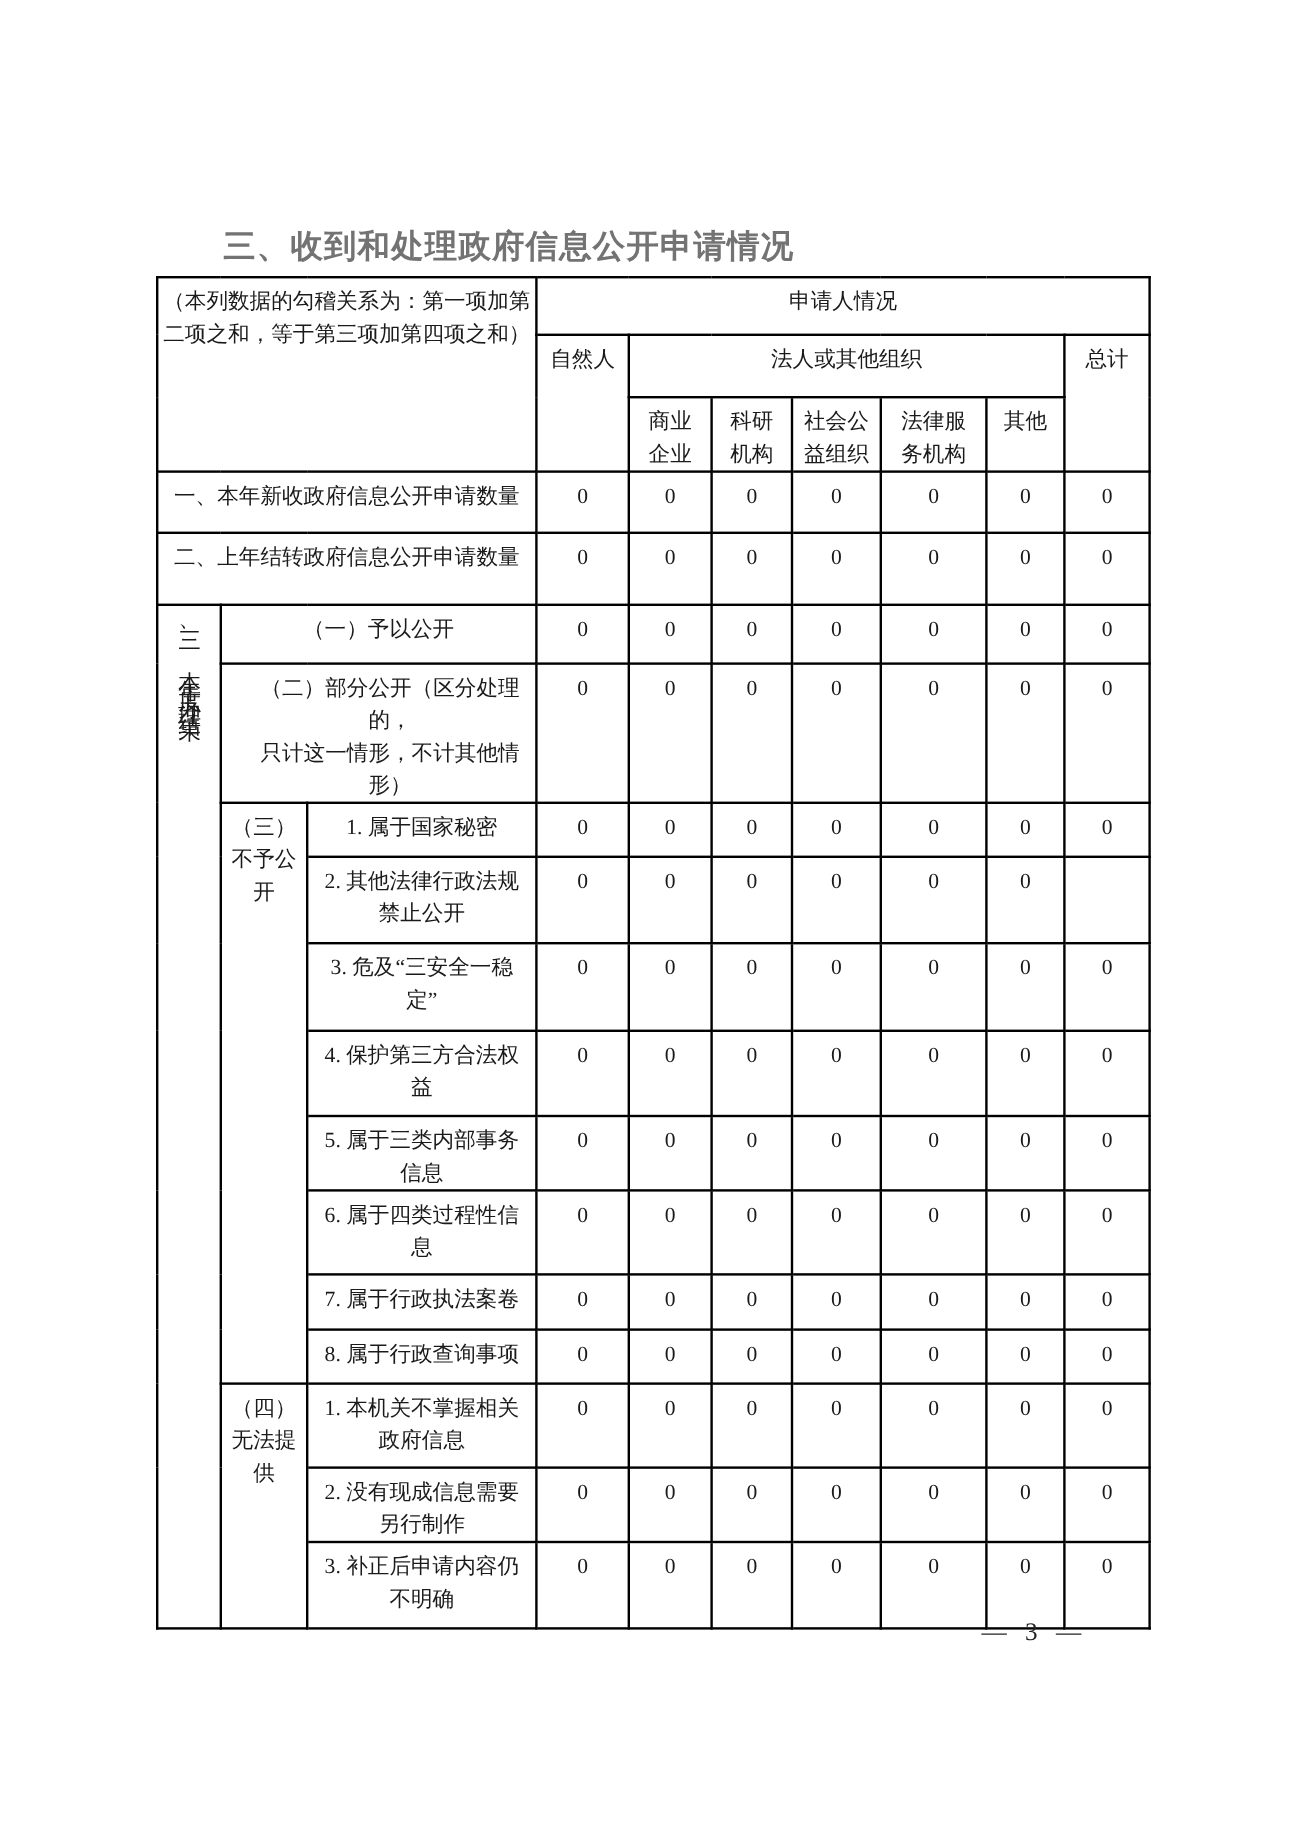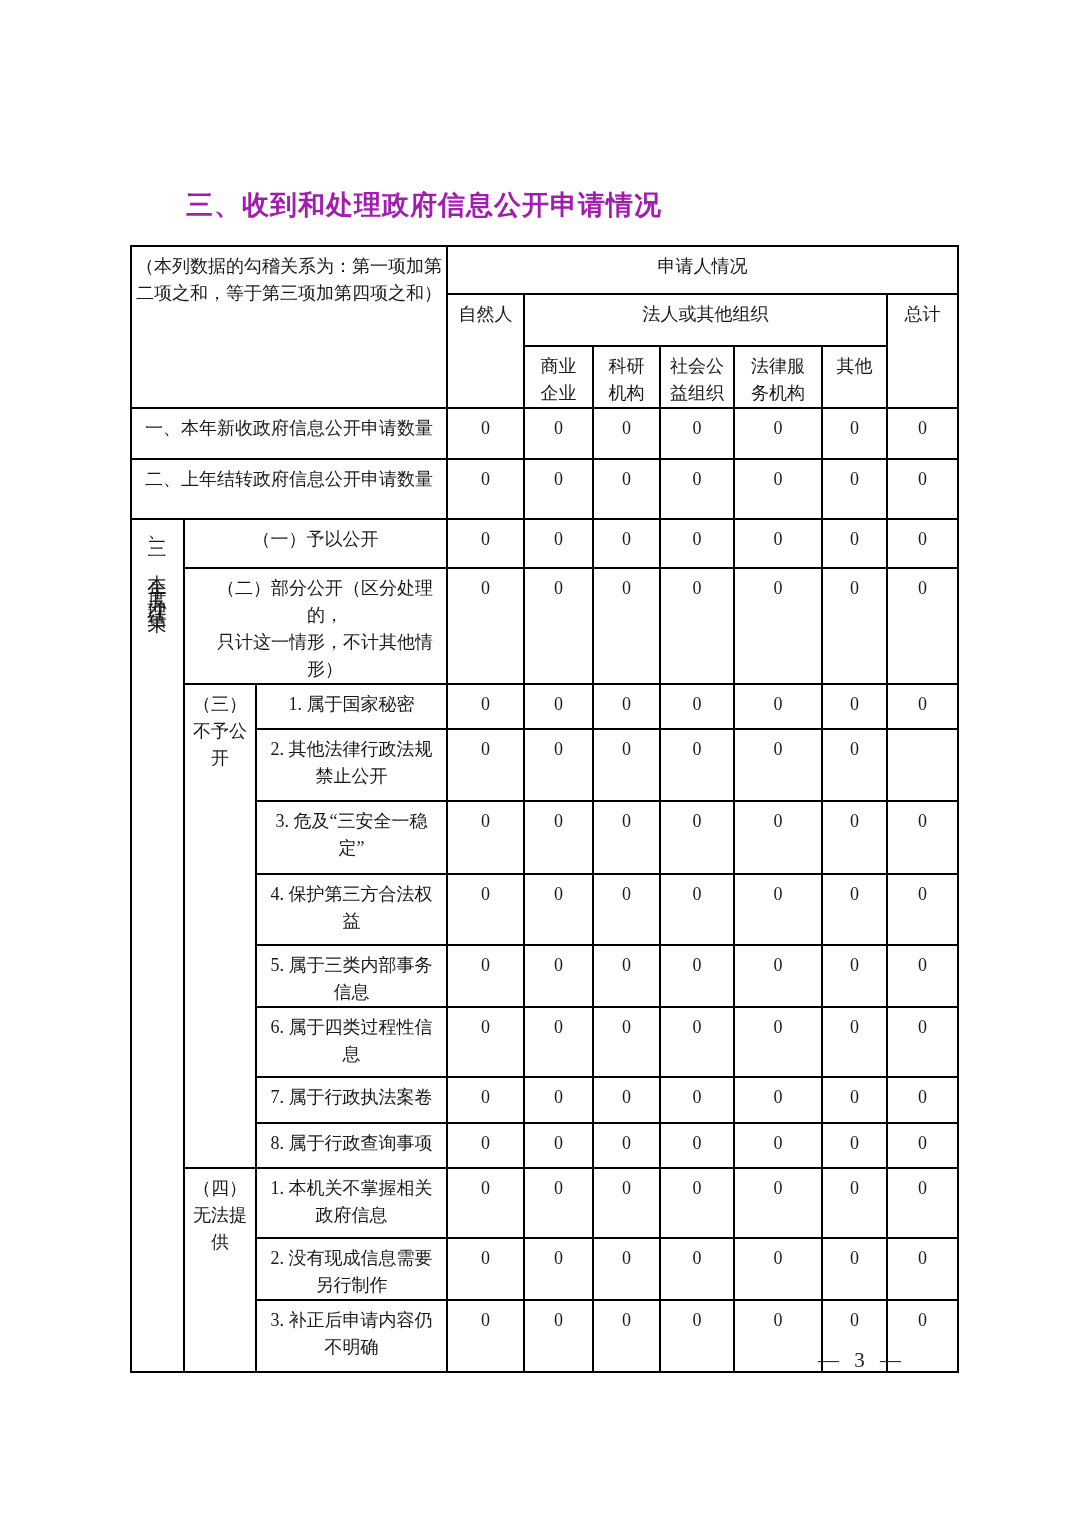--- a/index.html
+++ b/index.html
@@ -10,26 +10,26 @@
     font-family: "Liberation Serif", "DejaVu Serif", serif;
     color: #1a1a1a;
   }
   .title {
     position: absolute;
     left: 186px; top: 187px;
     font-family: "Liberation Sans", "DejaVu Sans", sans-serif;
     font-weight: bold;
     font-size: 27px;
     letter-spacing: 1px;
-    color: #a21caf;
+    color: #737373;
     white-space: nowrap;
   }
   table.report {
     position: absolute;
-    left: 130px; top: 245px;
+    left: 130px; top: 230px;
     width: 827px;
     border-collapse: collapse;
     table-layout: fixed;
   }
   table.report td {
     border: 2px solid #000;
     font-size: 18px;
     line-height: 1.5;
     vertical-align: top;
     text-align: center;

